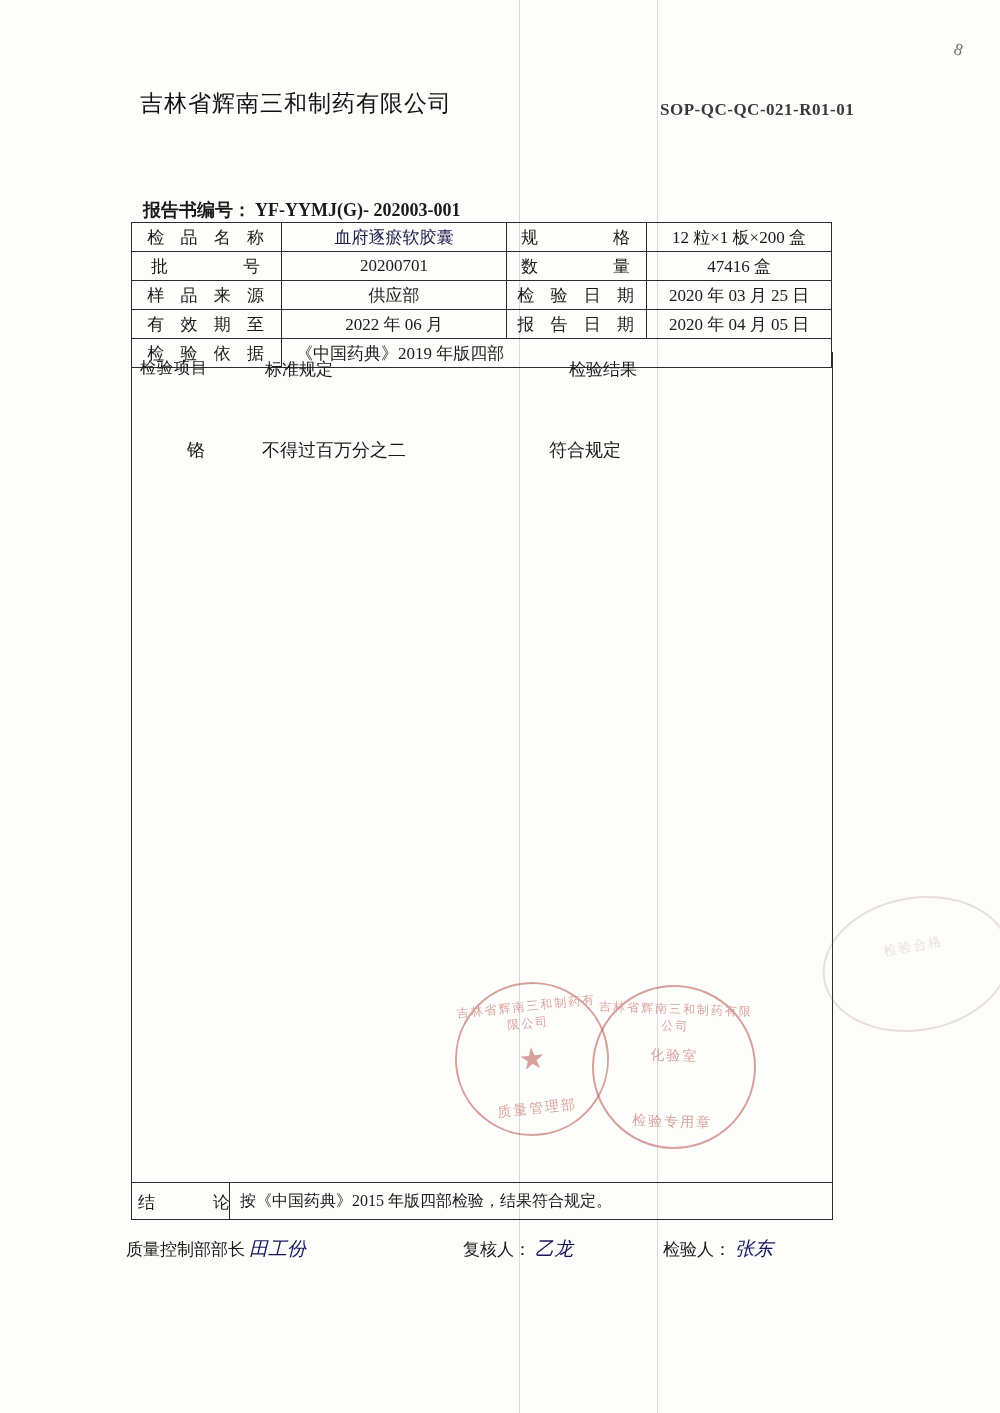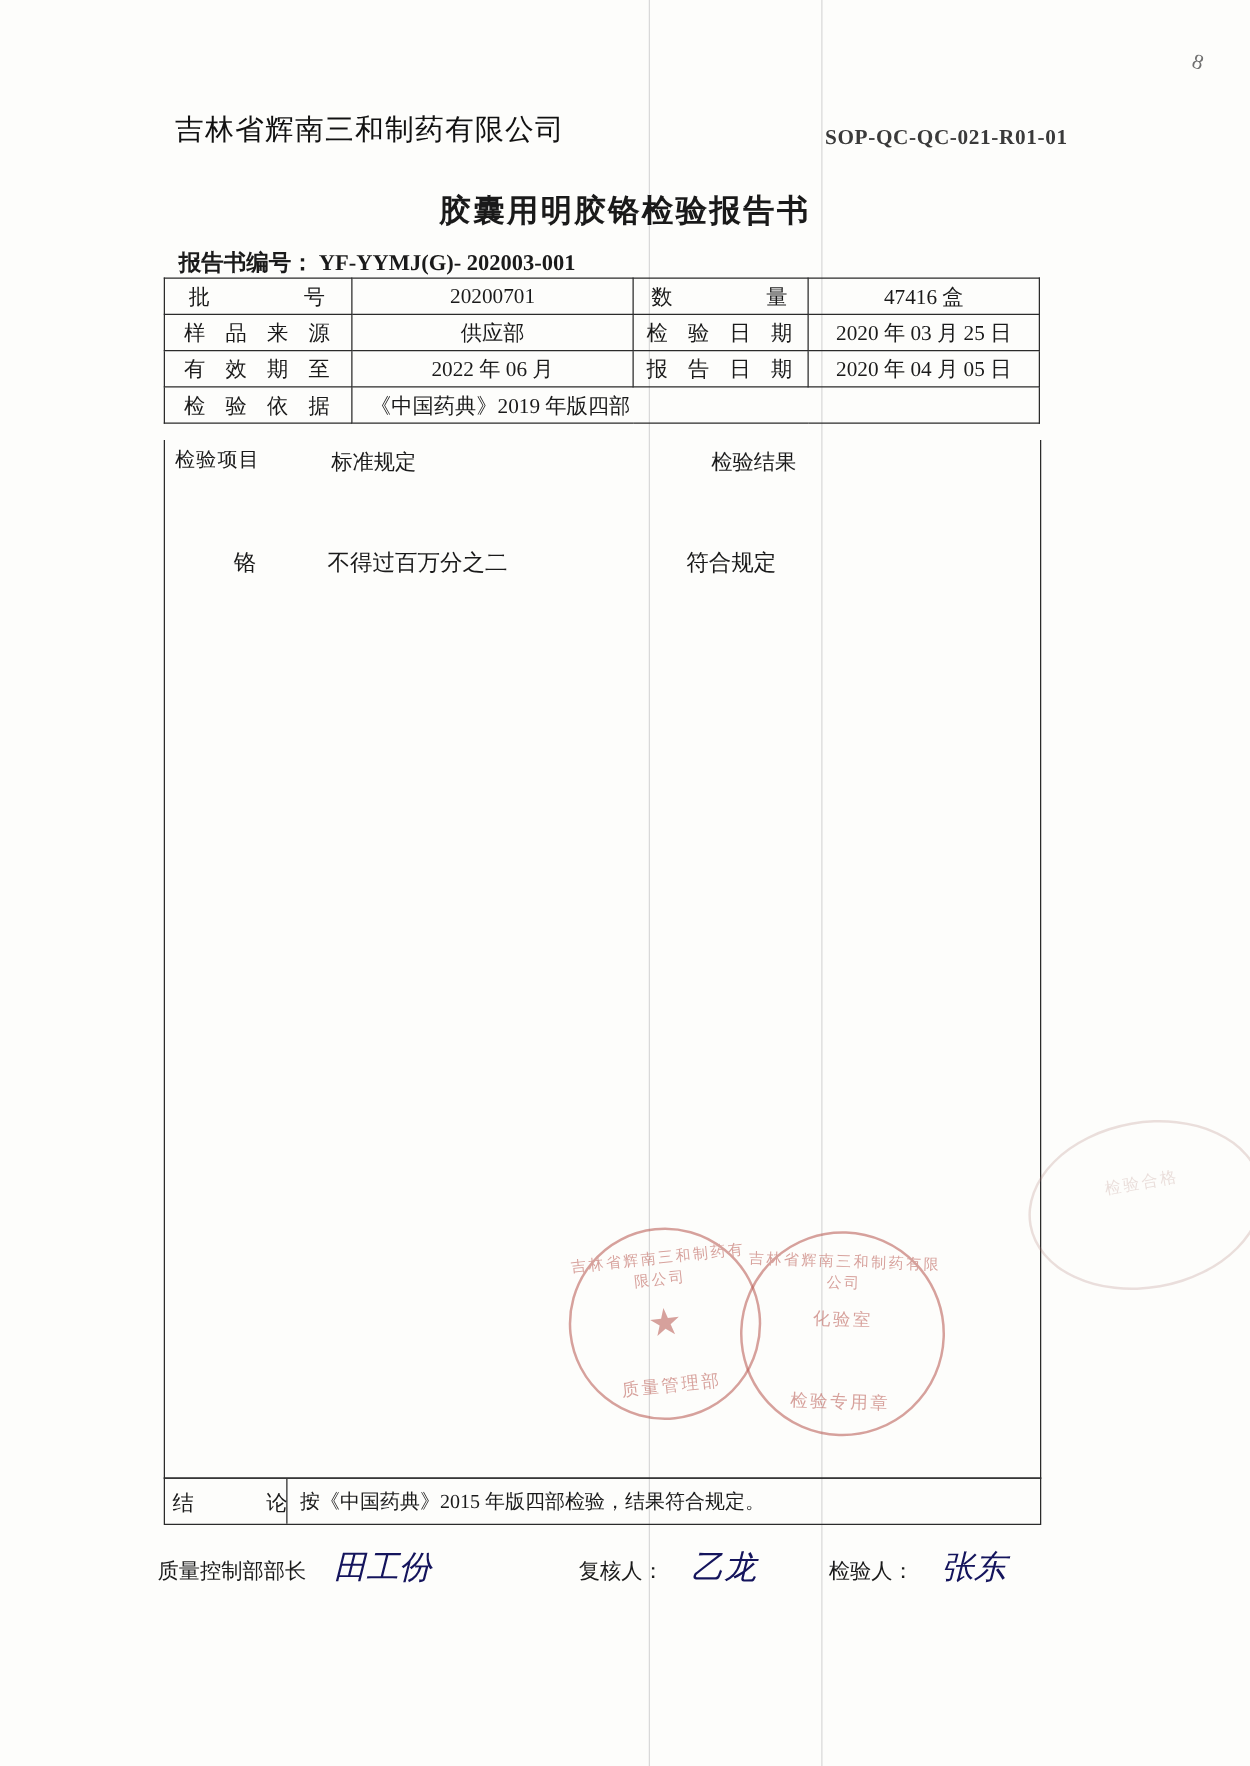--- a/index.html
+++ b/index.html
@@ -217,23 +217,23 @@
     position: absolute;
     font-size: 17px;
     top: 4px;
   }
   .sig .s1 { left: 0; }
   .sig .s2 { left: 337px; }
   .sig .s3 { left: 537px; }
   .hand {
     font-family: "DejaVu Sans", sans-serif;
     color: #14145c;
-    font-size: 26px;
+    font-size: 19px;
     font-style: italic;
-    margin-left: 22px;
+    margin-left: 4px;
   }
 
   
   .stamp {
     position: absolute;
     border-radius: 50%;
     border: 2px solid #b8574f;
     opacity: 0.55;
     color: #b8574f;
     pointer-events: none;
@@ -288,35 +288,40 @@
 
 <div class="page">
 
   <div class="scanline s1"></div>
   <div class="scanline s2"></div>
 
   <div class="corner-mark">8</div>
 
   <div class="company">吉林省辉南三和制药有限公司</div>
   <div class="doc-code">SOP-QC-QC-021-R01-01</div>
-  <div class="title">胶囊用明胶铬检验报告书</div>
 
   <div class="report-no">
     <span>报告书编号：</span><span class="val">YF-YYMJ(G)- 202003-001</span>
   </div>
 
   <table class="tbl">
     <colgroup>
       <col style="width:150px">
       <col style="width:225px">
       <col style="width:140px">
       <col style="width:185px">
     </colgroup>
     <tbody>
       <tr>
+        <td class="lbl">检 品 名 称</td>
+        <td class="val val-hand">血府逐瘀软胶囊</td>
+        <td class="lbl">规　　　格</td>
+        <td class="val val-small">12 粒×1 板×200 盒</td>
+      </tr>
+      <tr>
         <td class="lbl">批　　　号</td>
         <td class="val">20200701</td>
         <td class="lbl">数　　　量</td>
         <td class="val">47416 盒</td>
       </tr>
       <tr>
         <td class="lbl">样 品 来 源</td>
         <td class="val">供应部</td>
         <td class="lbl">检 验 日 期</td>
         <td class="val">2020 年 03 月 25 日</td>

